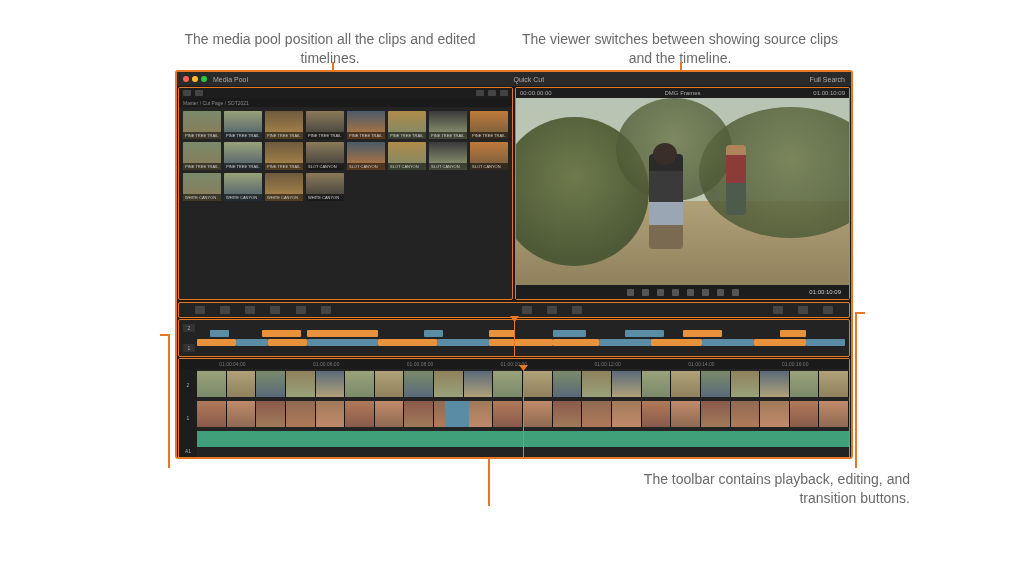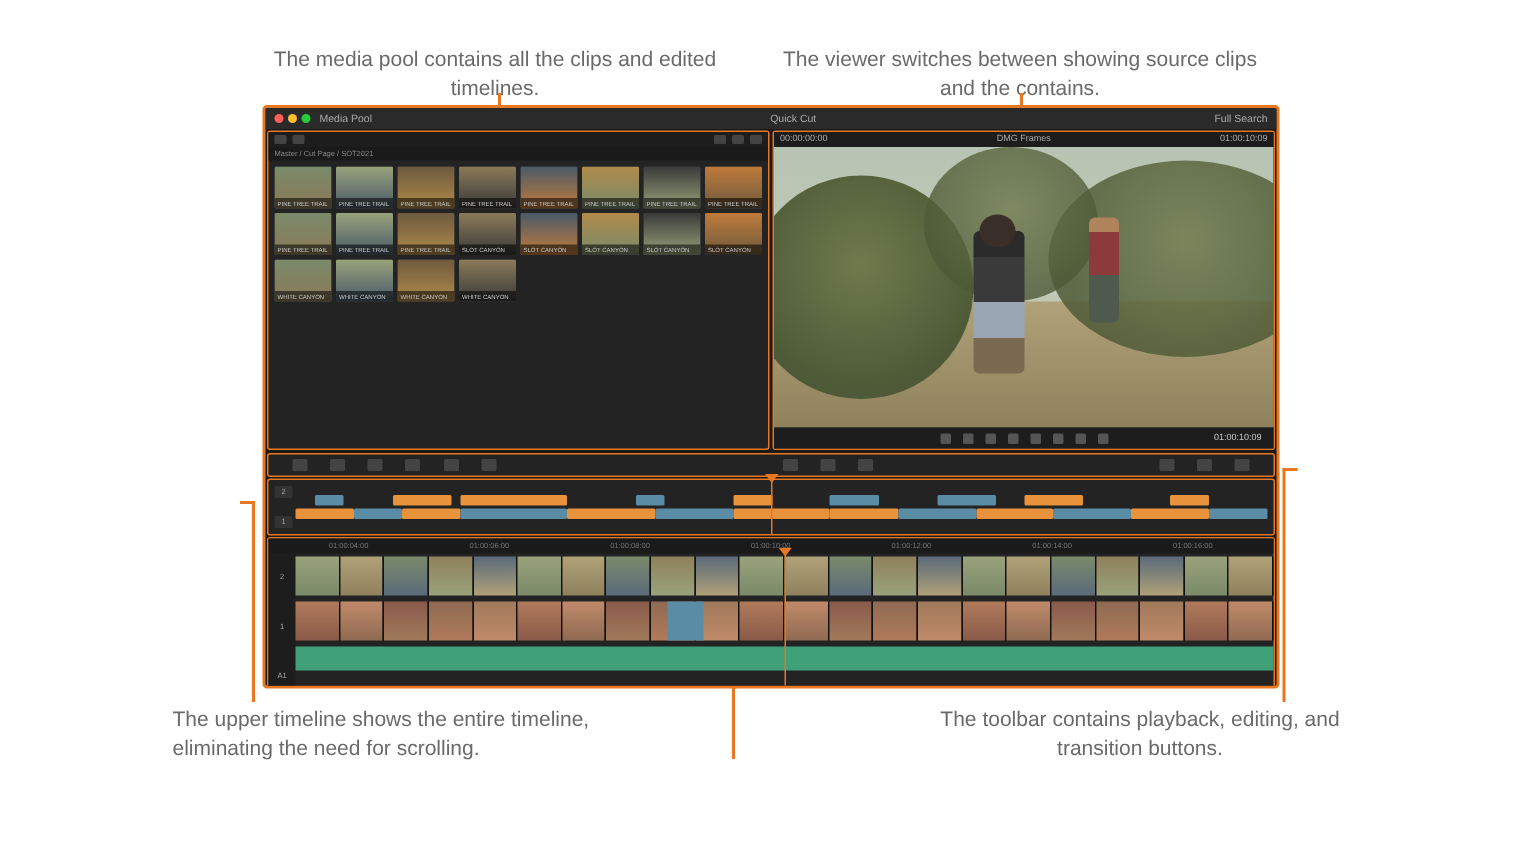--- a/index.html
+++ b/index.html
@@ -1,19 +1,19 @@
 <!DOCTYPE html>
 <html><head>
 <meta charset="utf-8">
 <style>
 html,body{margin:0;padding:0;width:1024px;height:576px;background:#fff;font-family:Helvetica,Arial,sans-serif;color:#666;font-size:13px;overflow:hidden}
 .page{position:relative;width:1024px;height:576px}
 .callout{position:absolute;text-align:center;line-height:1.35;color:#6a6a6a;font-size:14px}
 .callout.left{text-align:left}
-.callout.right{text-align:center}
+.callout.right{text-align:right}
 .line{position:absolute;background:#e87722}
 
 .app{position:absolute;left:175px;top:70px;width:674px;height:385px;background:#1a1a1a;border:2px solid #e87722;border-radius:3px;overflow:hidden}
 .menubar{height:14px;background:#2a2a2a;display:flex;align-items:center;gap:6px;padding:0 6px;font-size:7px;color:#aaa}
 .mac-dots{display:flex;gap:3px}
 .dot{width:6px;height:6px;border-radius:50%}
 .dot.r{background:#ff5f56}.dot.y{background:#ffbd2e}.dot.g{background:#27c93f}
 
 .workspace{display:flex;height:215px}
 .mediapool{flex:1;border:1.5px solid #e87722;border-radius:2px;margin:1px;background:#232323;display:flex;flex-direction:column}
@@ -57,23 +57,22 @@
 
 .sky{background:linear-gradient(#b8c4b3,#c5cdb8)}
 .ground{background:linear-gradient(#b0a178,#8f815c)}
 .bush{background:radial-gradient(circle at 50% 40%,#6f7a4c,#4e5a37 70%)}
 .person{position:absolute;border-radius:4px}
 </style>
 </head>
 <body>
 <div class="page">
 
-<div class="callout" style="left:170px;top:30px;width:320px">The media pool contains all the clips and edited timelines.</div>
-<div class="callout" style="left:520px;top:30px;width:320px">The viewer switches between showing source clips and the contains.</div>
-<div class="callout left" style="left:115px;top:470px;width:300px">The upper timeline shows the entire timeline, eliminating the need for scrolling.</div>
+<div class="callout" style="left:170px;top:30px;width:320px">The media pool position all the clips and edited timelines.</div>
+<div class="callout" style="left:520px;top:30px;width:320px">The viewer switches between showing source clips and the timeline.</div>
 <div class="callout right" style="left:610px;top:470px;width:300px">The toolbar contains playback, editing, and transition buttons.</div>
 
 <div class="line" style="left:332px;top:62px;width:2px;height:22px"></div>
 <div class="line" style="left:680px;top:62px;width:2px;height:60px"></div>
 <div class="line" style="left:168px;top:334px;width:2px;height:134px"></div>
 <div class="line" style="left:160px;top:334px;width:10px;height:2px"></div>
 <div class="line" style="left:855px;top:312px;width:2px;height:156px"></div>
 <div class="line" style="left:855px;top:312px;width:10px;height:2px"></div>
 <div class="line" style="left:488px;top:410px;width:2px;height:96px"></div>
 

